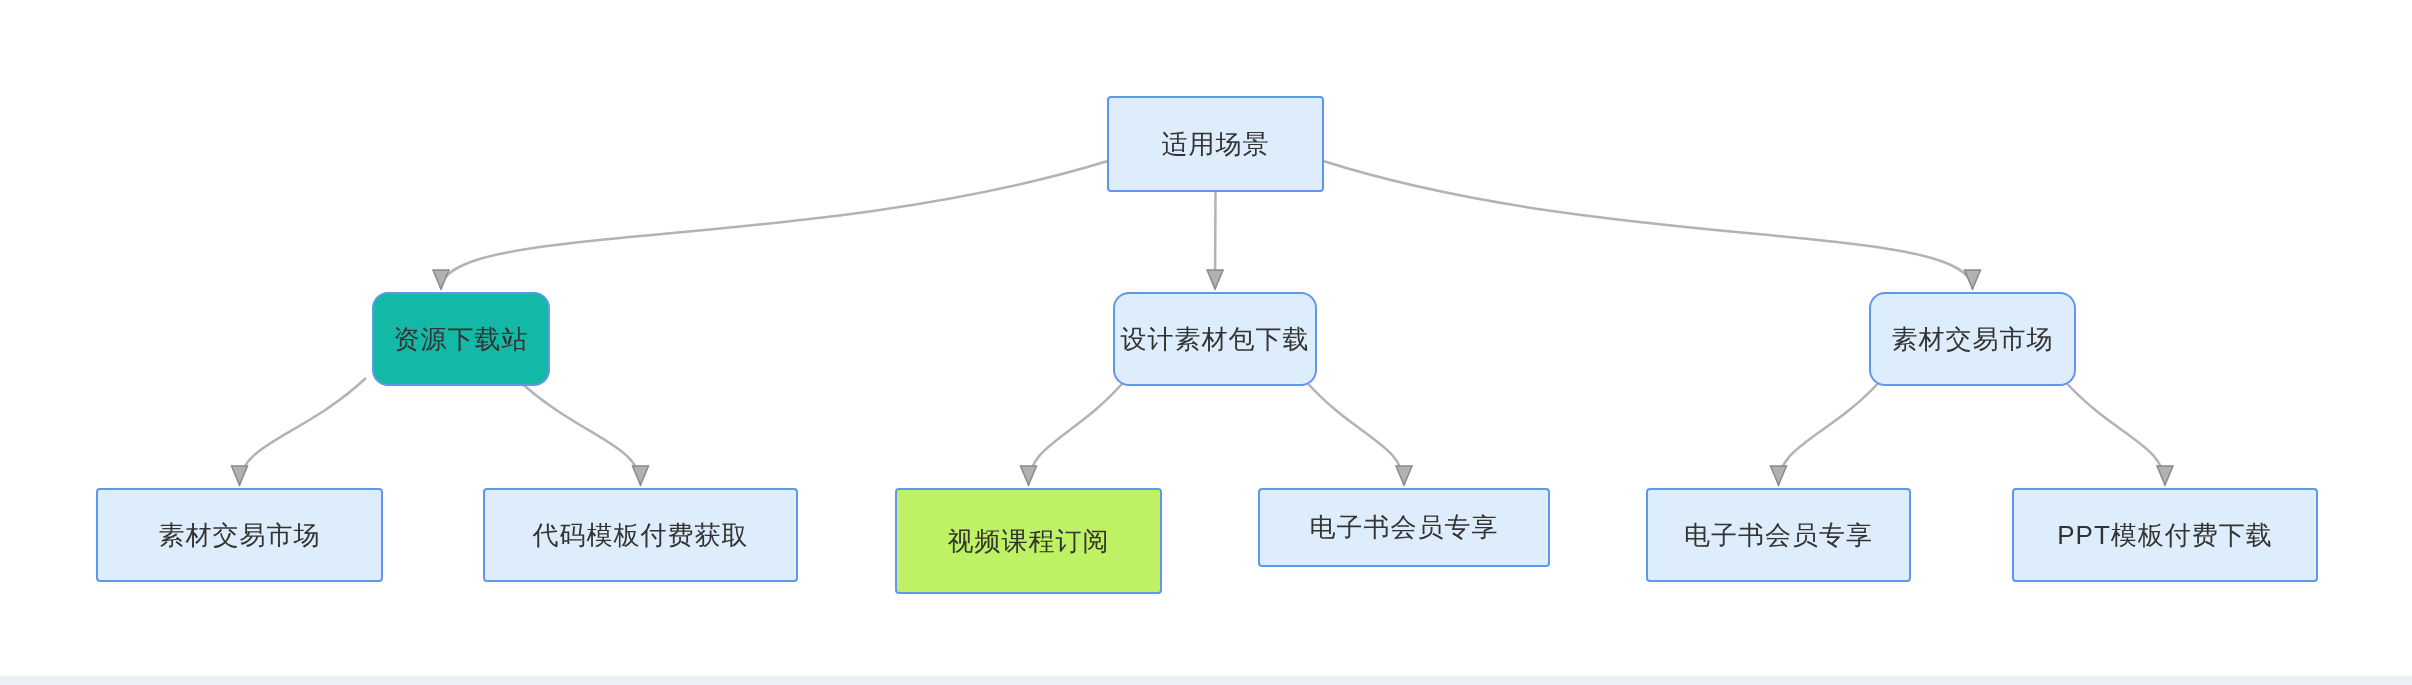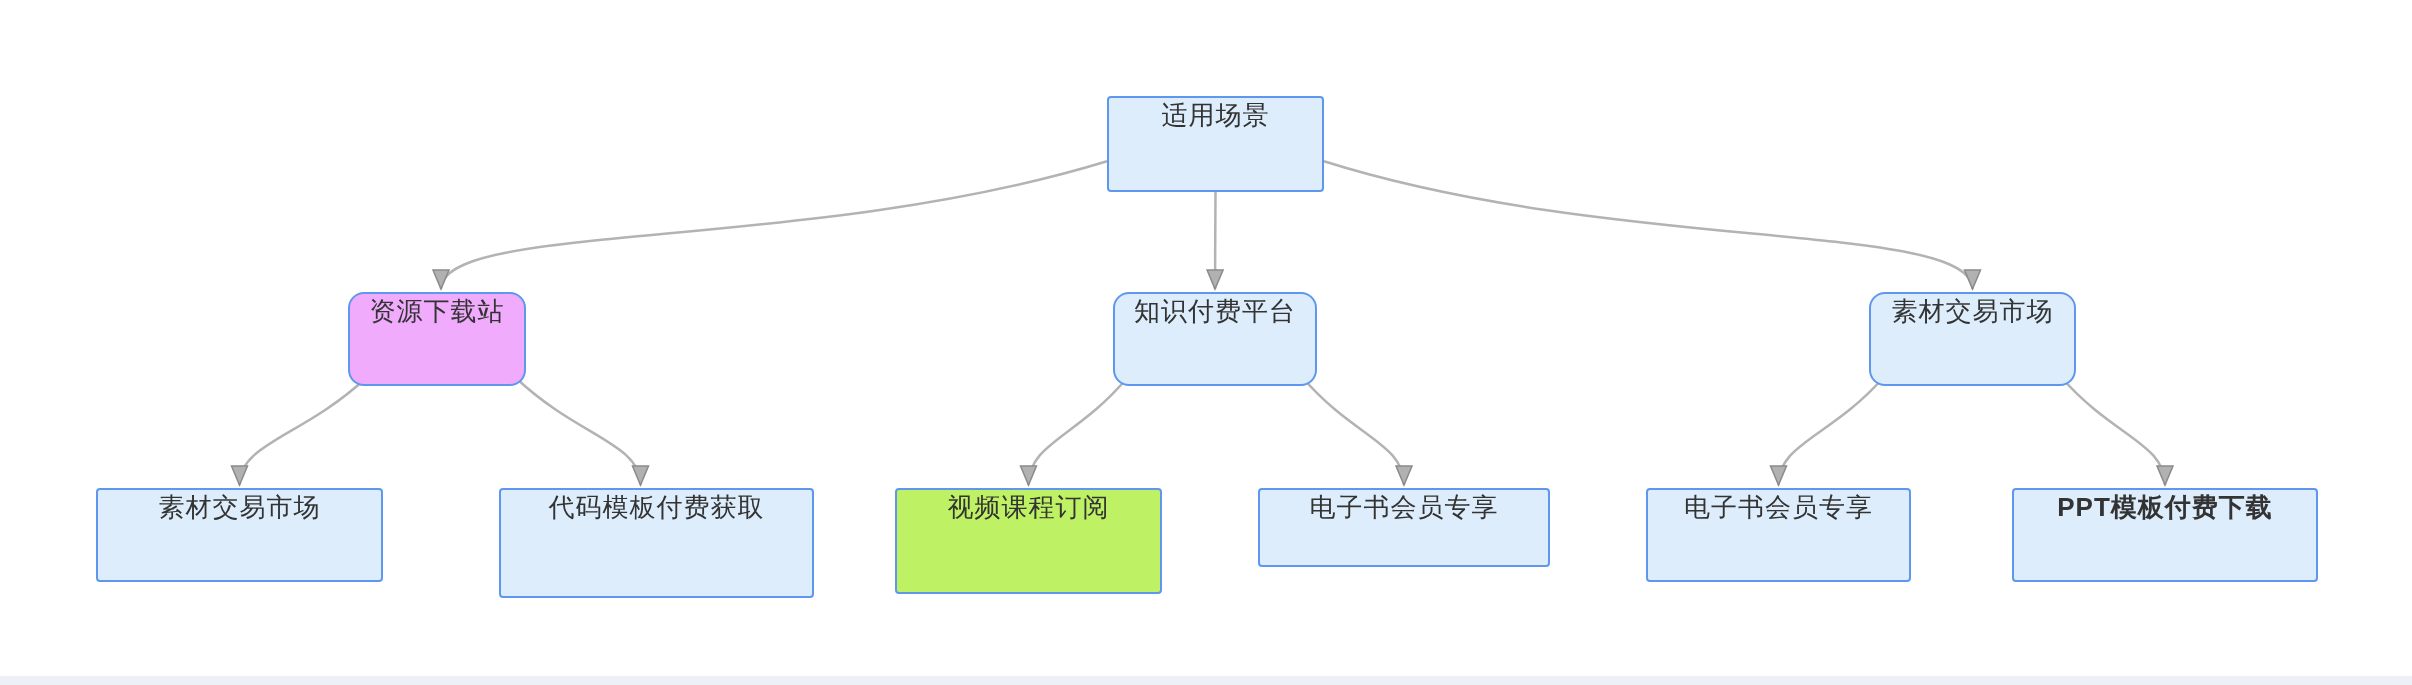--- a/index.html
+++ b/index.html
@@ -20,20 +20,21 @@
     left: 0;
     top: 0;
     width: 2412px;
     height: 685px;
     pointer-events: none;
   }
   .node {
     position: absolute;
     box-sizing: border-box;
     display: flex;
+    align-items: center;
     justify-content: center;
     border-style: solid;
     border-width: 2px;
     cursor: default;
   }
   .node.rect { border-radius: 4px; }
   .node.rounded { border-radius: 16px; }
   .node-label {
     font-size: 26px;
     letter-spacing: 1px;
@@ -68,42 +69,42 @@
         <path d="M 1127 378 C 1077.75 436.85, 1028.5 443, 1028.5 485" fill="none" stroke="#b3b3b3" stroke-width="2.5" marker-end="url(#arrowhead)"></path>
         <path d="M 1303 378 C 1353.5 436.85, 1404 443, 1404 485" fill="none" stroke="#b3b3b3" stroke-width="2.5" marker-end="url(#arrowhead)"></path>
         <path d="M 1883 378 C 1830.75 436.85, 1778.5 443, 1778.5 485" fill="none" stroke="#b3b3b3" stroke-width="2.5" marker-end="url(#arrowhead)"></path>
         <path d="M 2062 378 C 2113.5 436.85, 2165 443, 2165 485" fill="none" stroke="#b3b3b3" stroke-width="2.5" marker-end="url(#arrowhead)"></path>
       </g>
   </svg>
   <div id="nodes-layer">
       <div class="node rect" style="left: 1107px; top: 96px; width: 217px; height: 96px; background: rgb(221, 237, 251); border-color: rgb(95, 151, 239);">
         <span class="node-label" style="color: rgb(51, 51, 51);">适用场景</span>
       </div>
-      <div class="node rounded" style="left: 348px; top: 292px; width: 178px; height: 94px; background: #f0abfc; border-color: rgb(95, 151, 239);">
+      <div class="node rounded" style="left: 372px; top: 292px; width: 178px; height: 94px; background: #14b8a6; border-color: rgb(95, 151, 239);">
         <span class="node-label" style="color: rgb(51, 51, 51);">资源下载站</span>
       </div>
       <div class="node rounded" style="left: 1113px; top: 292px; width: 204px; height: 94px; background: rgb(221, 237, 251); border-color: rgb(95, 151, 239);">
-        <span class="node-label" style="color: rgb(51, 51, 51);">知识付费平台</span>
+        <span class="node-label" style="color: rgb(51, 51, 51);">设计素材包下载</span>
       </div>
       <div class="node rounded" style="left: 1869px; top: 292px; width: 207px; height: 94px; background: rgb(221, 237, 251); border-color: rgb(95, 151, 239);">
         <span class="node-label" style="color: rgb(51, 51, 51);">素材交易市场</span>
       </div>
       <div class="node rect" style="left: 96px; top: 488px; width: 287px; height: 94px; background: rgb(221, 237, 251); border-color: rgb(95, 151, 239);">
         <span class="node-label" style="color: rgb(51, 51, 51);">素材交易市场</span>
       </div>
-      <div class="node rect" style="left: 483px; top: 488px; width: 315px; height: 110px; background: rgb(221, 237, 251); border-color: rgb(95, 151, 239); margin-left: 16px;">
+      <div class="node rect" style="left: 483px; top: 488px; width: 315px; height: 94px; background: rgb(221, 237, 251); border-color: rgb(95, 151, 239);">
         <span class="node-label" style="color: rgb(51, 51, 51);">代码模板付费获取</span>
       </div>
       <div class="node rect" style="left: 895px; top: 488px; width: 267px; height: 106px; background: #bef264; border-color: rgb(95, 151, 239);">
         <span class="node-label" style="color: rgb(51, 51, 51);">视频课程订阅</span>
       </div>
       <div class="node rect" style="left: 1258px; top: 488px; width: 292px; height: 79px; background: rgb(221, 237, 251); border-color: rgb(95, 151, 239);">
         <span class="node-label" style="color: rgb(51, 51, 51);">电子书会员专享</span>
       </div>
       <div class="node rect" style="left: 1646px; top: 488px; width: 265px; height: 94px; background: rgb(221, 237, 251); border-color: rgb(95, 151, 239);">
         <span class="node-label" style="color: rgb(51, 51, 51);">电子书会员专享</span>
       </div>
-      <div class="node rect" style="left: 2012px; top: 488px; width: 306px; height: 94px; background: rgb(221, 237, 251); border-color: rgb(95, 151, 239); font-weight: bold;">
+      <div class="node rect" style="left: 2012px; top: 488px; width: 306px; height: 94px; background: rgb(221, 237, 251); border-color: rgb(95, 151, 239);">
         <span class="node-label" style="color: rgb(51, 51, 51);">PPT模板付费下载</span>
       </div>
     </div>
   <div id="bottom-strip" style="background: rgb(237, 241, 247);"></div>
 </div>
 
 </body></html>

